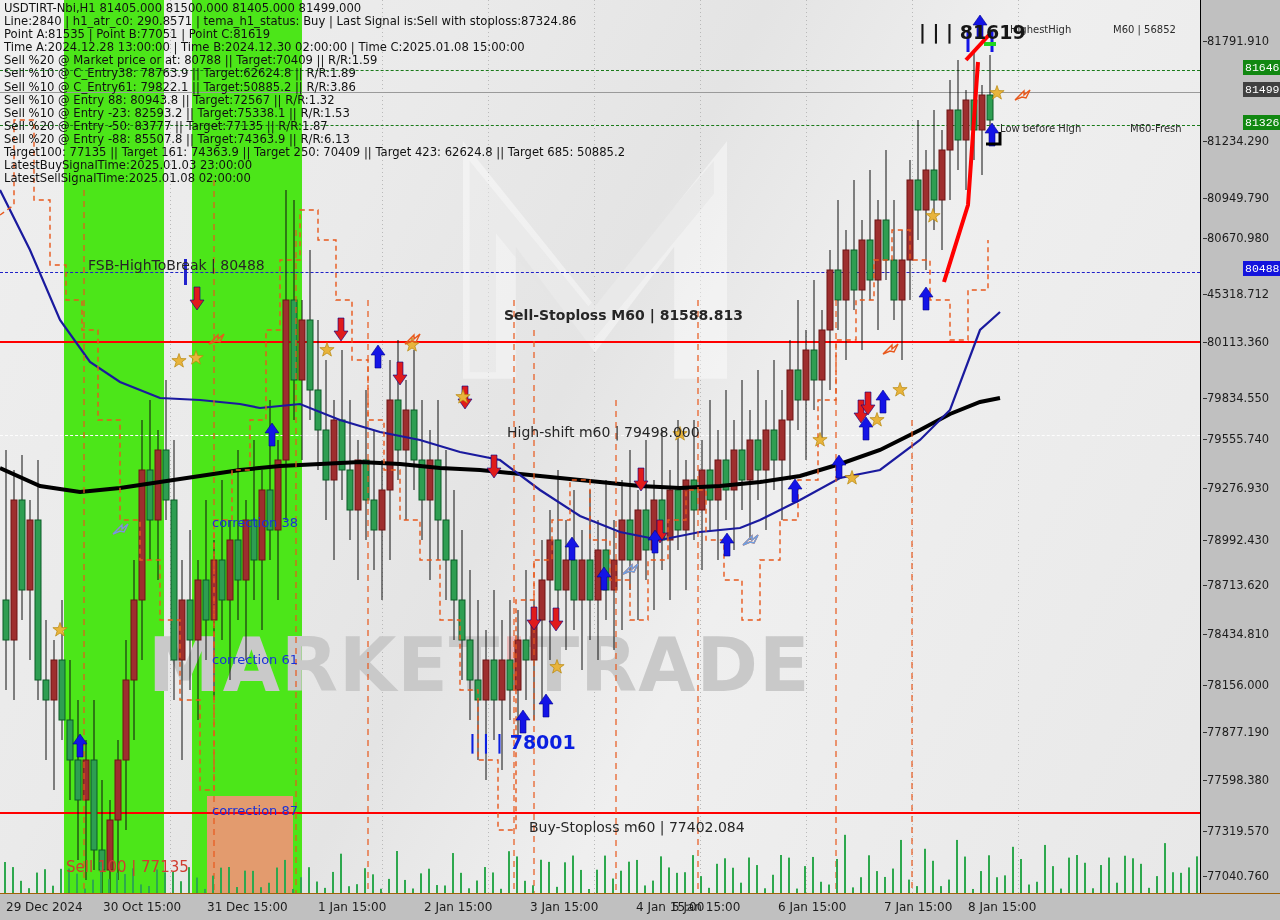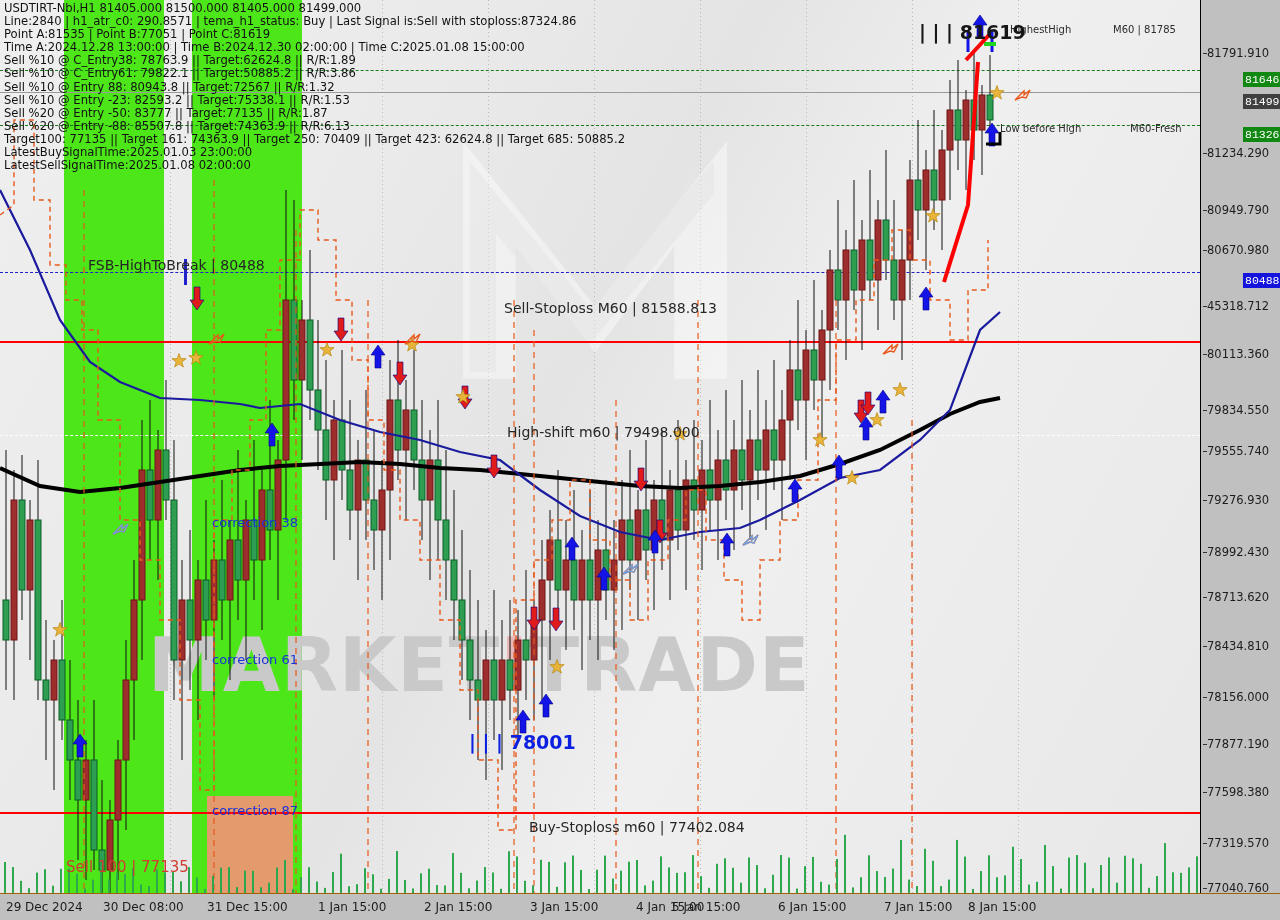--- a/index.html
+++ b/index.html
@@ -42,21 +42,21 @@
   .lbl.bigblue{color:#0a1fe0;font-size:19px;font-weight:bold;}
   .lbl.bigdark{color:#161616;font-size:19px;font-weight:bold;}
   .lbl.dark14{color:#2b2b2b;font-size:10px;}
 
   
   #hdr{position:absolute;left:4px;top:2px;z-index:40;line-height:13.1px;}
   #hdr div{font-size:11.6px;color:#111;white-space:nowrap;
            font-family:"DejaVu Sans","Liberation Sans",sans-serif;}
 
   
-  #yaxis{position:absolute;left:1201px;top:16px;width:79px;height:893px;background:#c0c0c0;}
+  #yaxis{position:absolute;left:1201px;top:4px;width:79px;height:893px;background:#c0c0c0;}
   .ytick{position:absolute;left:0;font-size:11.5px;color:#1c1c1c;white-space:nowrap;
          font-family:"DejaVu Sans","Liberation Sans",sans-serif;}
   .ytick i{position:absolute;left:-4px;top:7px;width:4px;height:1px;background:#333;font-style:normal;}
   .ytag{position:absolute;left:2px;padding:1px 2px;font-size:11.5px;white-space:nowrap;
         font-family:Liberation Mono, monospace;margin-left:40px;}
   .ytag.green{background:#118811;color:#fff;}
   .ytag.black{background:#404040;color:#fff;}
   .ytag.blue{background:#1414dd;color:#fff;}
 
   
@@ -660,42 +660,43 @@
         </svg>
 
       <svg id="legsvg" width="1200" height="893">
         <polyline points="944,282 968,205 978,62" fill="none" stroke="#ff0000" stroke-width="4"></polyline>
         <polyline points="966,60 989,35" fill="none" stroke="#ff0000" stroke-width="4"></polyline>
         <polyline points="986,144 1000,144 1000,132" fill="none" stroke="#000000" stroke-width="3"></polyline>
       </svg>
 
       <div id="annots">
           <div class="lbl dark14" style="left: 1010px; top: 24px;">HighestHigh</div>
-          <div class="lbl dark14" style="left: 1113px; top: 24px;">M60 | 81785</div>
+          <div class="lbl dark14" style="left: 1113px; top: 24px;">M60 | 56852</div>
           <div class="lbl bigdark" style="left: 919px; top: 21px;">| | | 81619</div>
           <div class="lbl dark14" style="left: 1000px; top: 123px;">Low before High</div>
           <div class="lbl dark14" style="left: 1130px; top: 123px;">M60-Fresh</div>
-          <div class="lbl " style="left: 504px; top: 300px;">Sell-Stoploss M60 | 81588.813</div>
+          <div class="lbl " style="left: 504px; top: 307px; font-weight: bold;">Sell-Stoploss M60 | 81588.813</div>
           <div class="lbl " style="left: 507px; top: 424px;">High-shift m60 | 79498.000</div>
           <div class="lbl " style="left: 529px; top: 792px; margin-top: 27px;">Buy-Stoploss m60 | 77402.084</div>
           <div class="lbl " style="left: 88px; top: 257px;">FSB-HighToBreak | 80488</div>
           <div class="lbl blue" style="left: 212px; top: 515px;">correction 38</div>
           <div class="lbl blue" style="left: 212px; top: 652px;">correction 61</div>
           <div class="lbl blue" style="left: 212px; top: 803px;">correction 87</div>
           <div class="lbl bigblue" style="left: 469px; top: 731px;">| | | 78001</div>
           <div class="lbl red" style="left: 66px; top: 858px;">Sell 100 | 77135</div>
         </div>
 
     </div>
 
     <div id="hdr">
         <div>USDTIRT-Nbi,H1  81405.000 81500.000 81405.000 81499.000</div>
         <div>Line:2840 | h1_atr_c0: 290.8571 | tema_h1_status: Buy | Last Signal is:Sell with stoploss:87324.86</div>
         <div>Point A:81535 | Point B:77051 | Point C:81619</div>
         <div>Time A:2024.12.28 13:00:00 | Time B:2024.12.30 02:00:00 | Time C:2025.01.08 15:00:00</div>
+        <div>Sell %20 @ Market price or at: 80788 || Target:70409 || R/R:1.59</div>
         <div>Sell %10 @ C_Entry38: 78763.9 || Target:62624.8 || R/R:1.89</div>
         <div>Sell %10 @ C_Entry61: 79822.1 || Target:50885.2 || R/R:3.86</div>
         <div>Sell %10 @ Entry 88: 80943.8 || Target:72567 || R/R:1.32</div>
         <div>Sell %10 @ Entry -23: 82593.2 || Target:75338.1 || R/R:1.53</div>
         <div>Sell %20 @ Entry -50: 83777 || Target:77135 || R/R:1.87</div>
         <div>Sell %20 @ Entry -88: 85507.8 || Target:74363.9 || R/R:6.13</div>
         <div>Target100: 77135 || Target 161: 74363.9 || Target 250: 70409 || Target 423: 62624.8 || Target 685: 50885.2</div>
         <div>LatestBuySignalTime:2025.01.03 23:00:00</div>
         <div>LatestSellSignalTime:2025.01.08 02:00:00</div>
       </div>
@@ -720,21 +721,21 @@
       <div class="ytick" style="top: 820px; left: 6px;"><i></i><span>77319.570</span></div>
       <div class="ytick" style="top: 865px; left: 6px;"><i></i><span>77040.760</span></div>
       <div class="ytag green" style="top: 56px;">81646.200</div>
       <div class="ytag black" style="top: 78px;">81499.000</div>
       <div class="ytag green" style="top: 111px;">81326.000</div>
       <div class="ytag blue" style="top: 257px;">80488.000</div>
     </div>
 
   <div id="xaxis">
       <div class="xtick" style="left: 6px;">29 Dec 2024</div>
-      <div class="xtick" style="left: 103px;">30 Dec 08:00</div>
+      <div class="xtick" style="left: 103px;">30 Oct 15:00</div>
       <div class="xtick" style="left: 207px;">31 Dec 15:00</div>
       <div class="xtick" style="left: 318px;">1 Jan 15:00</div>
       <div class="xtick" style="left: 424px;">2 Jan 15:00</div>
       <div class="xtick" style="left: 530px;">3 Jan 15:00</div>
       <div class="xtick" style="left: 636px;">4 Jan 15:00</div>
       <div class="xtick" style="left: 672px;">5 Jan 15:00</div>
       <div class="xtick" style="left: 778px;">6 Jan 15:00</div>
       <div class="xtick" style="left: 884px;">7 Jan 15:00</div>
       <div class="xtick" style="left: 968px;">8 Jan 15:00</div>
     </div>

